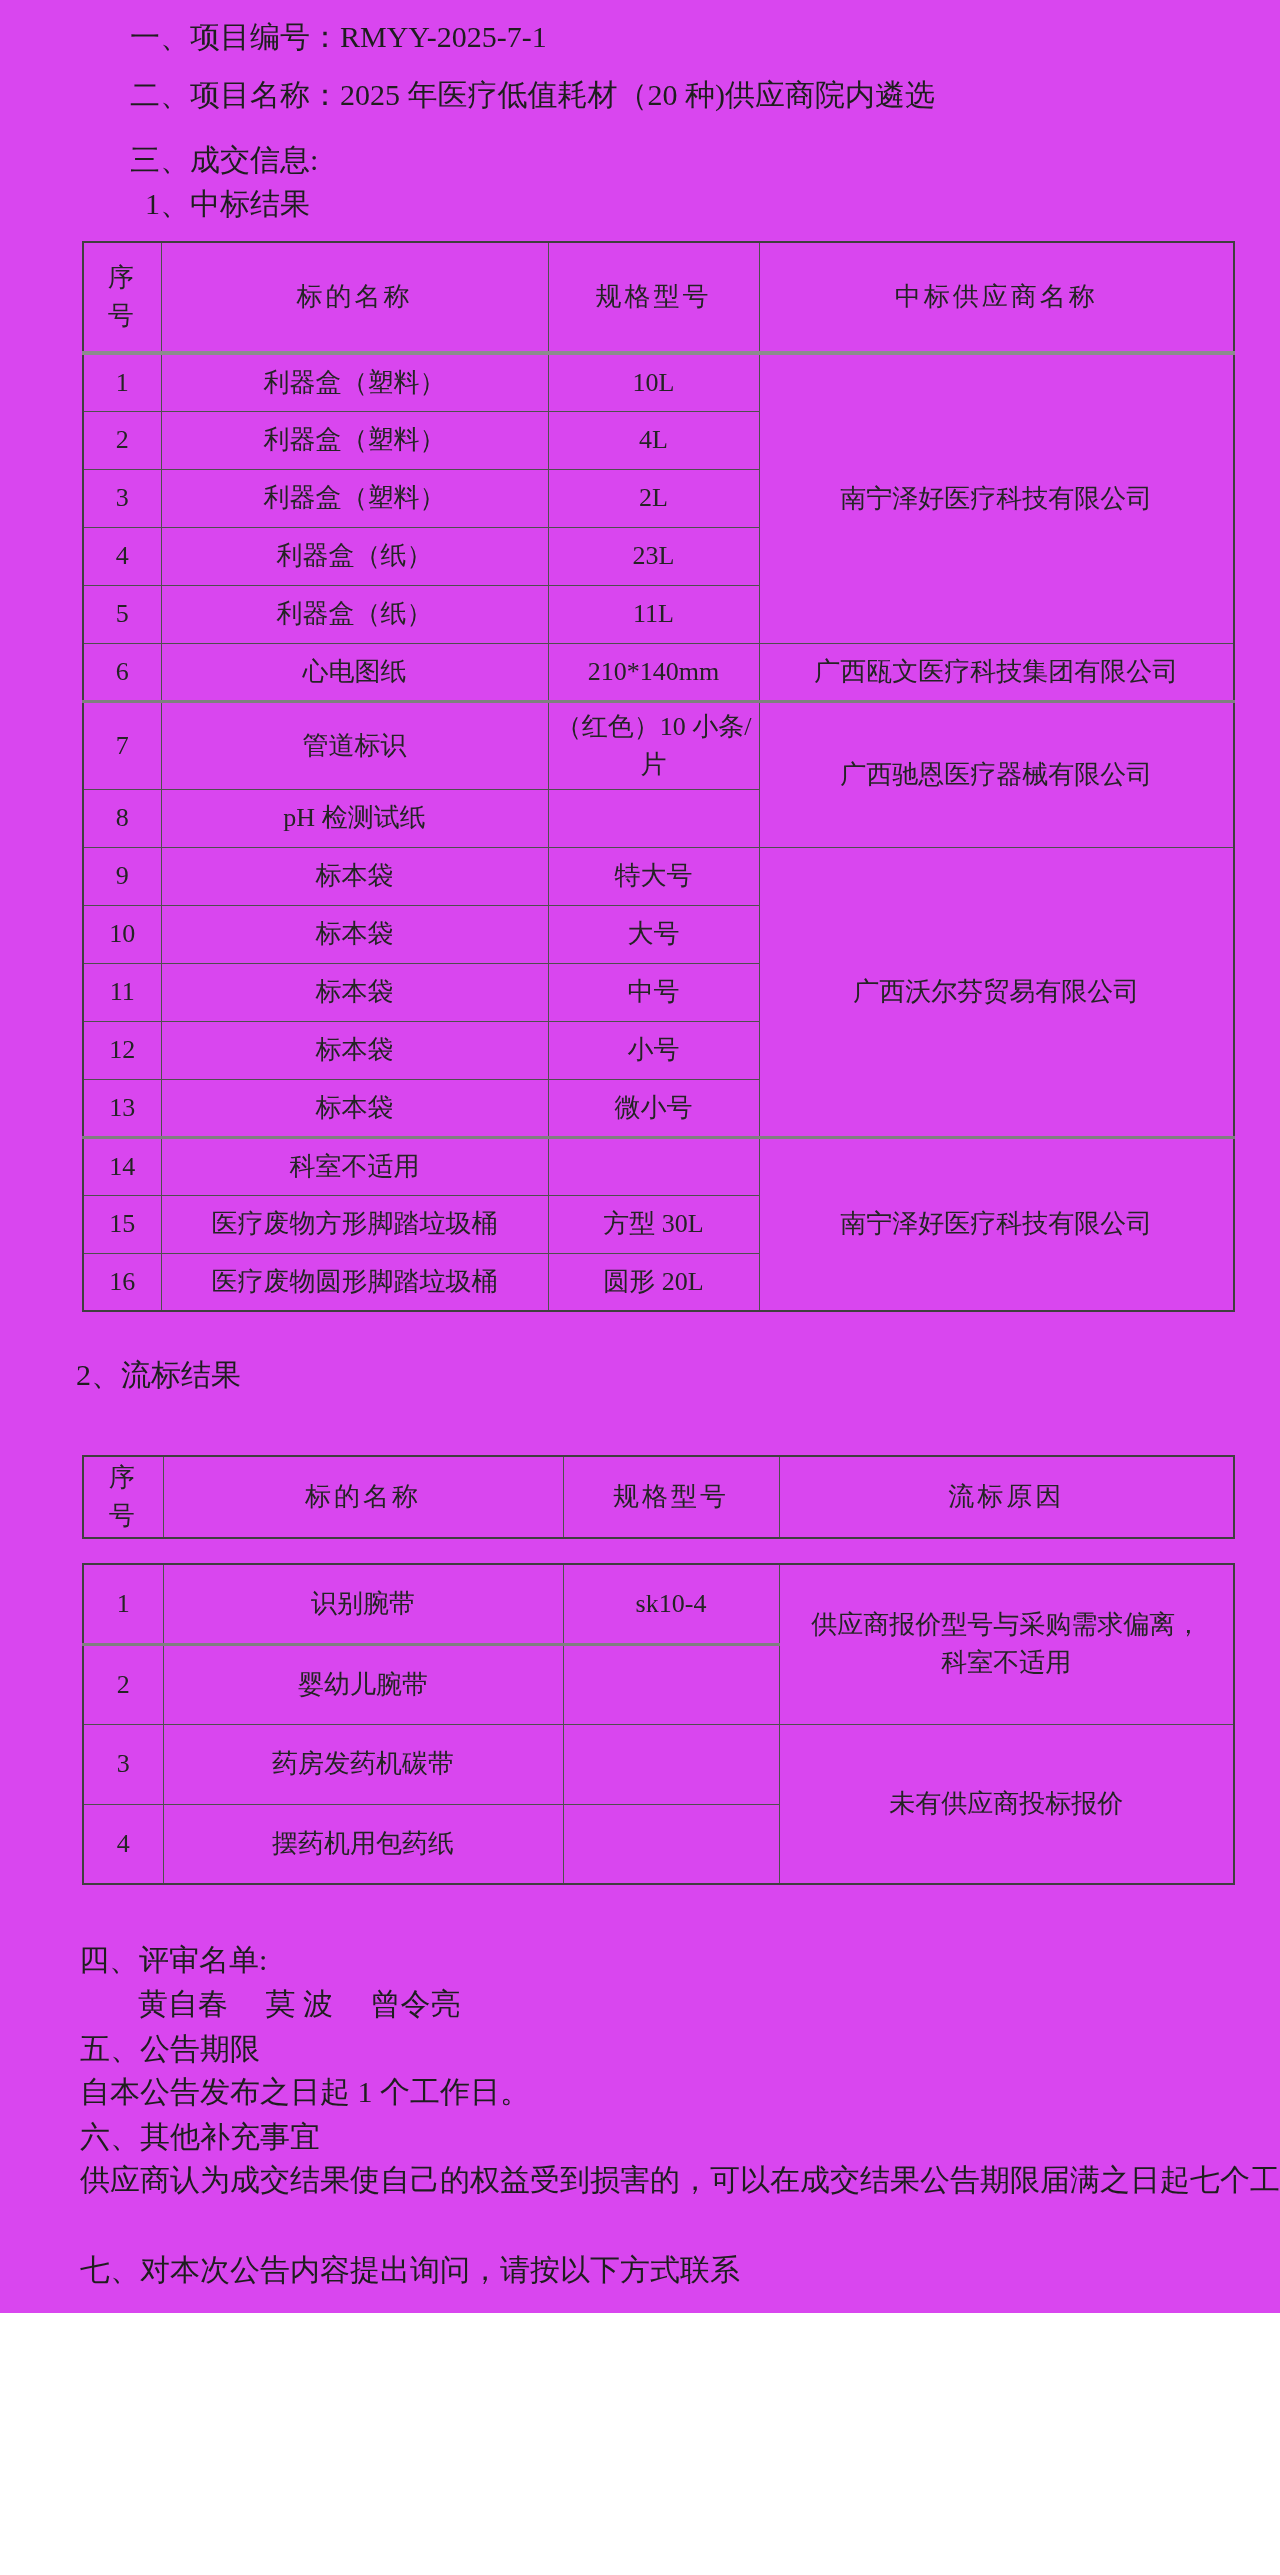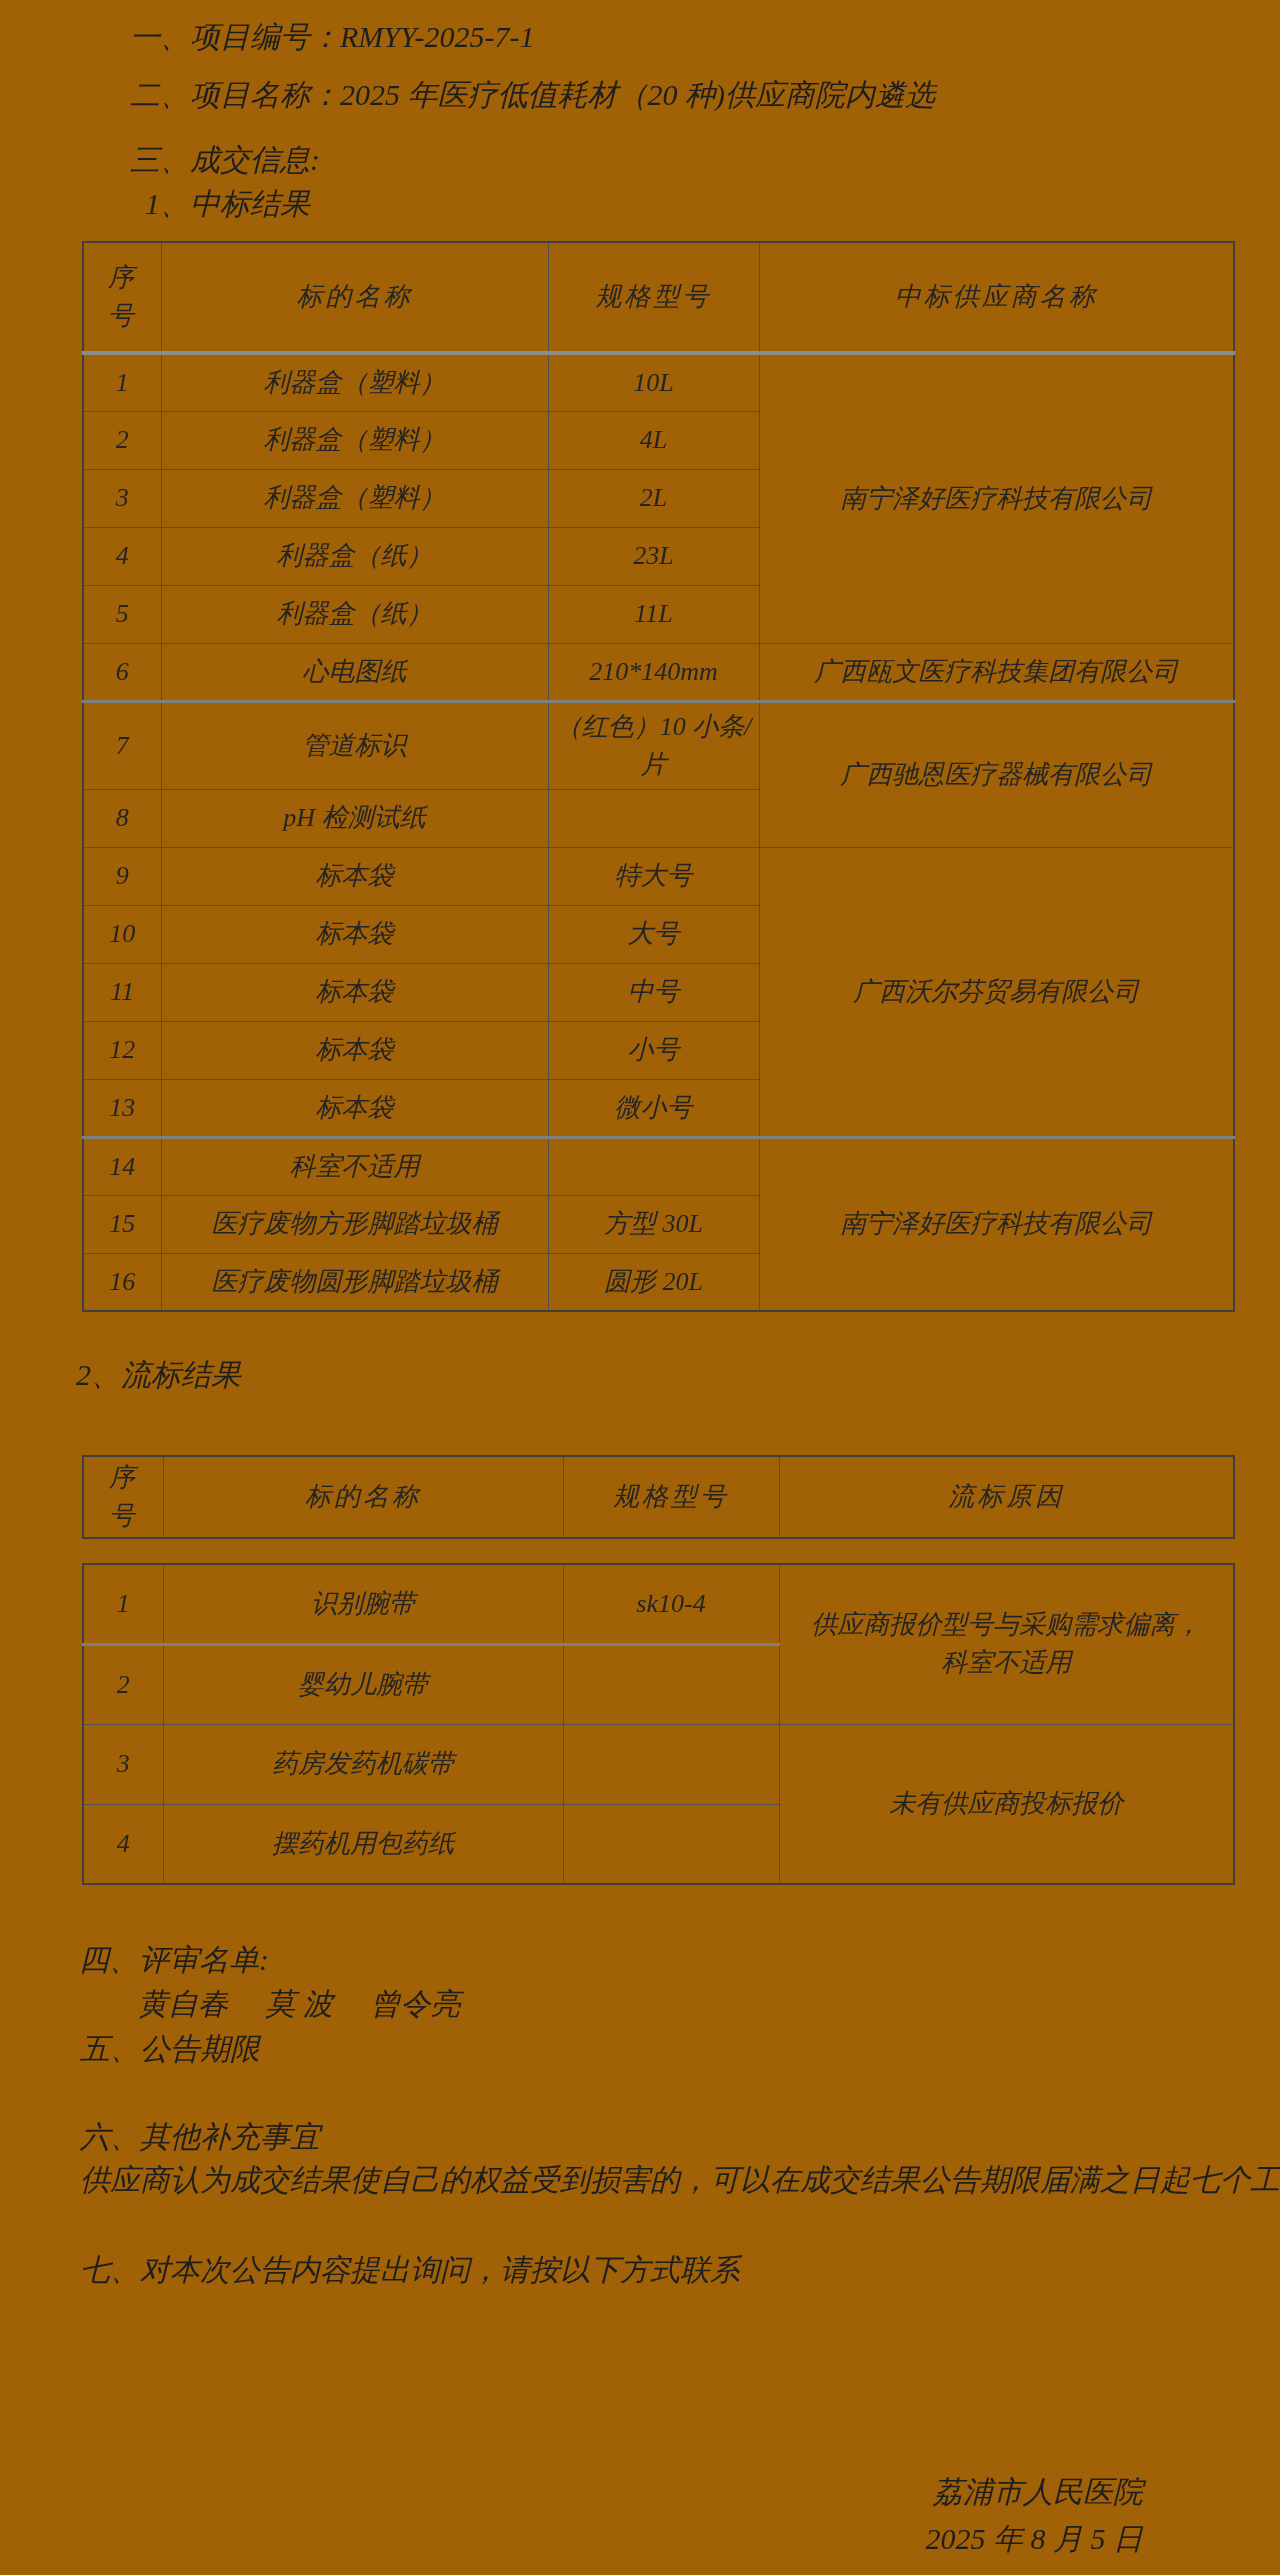--- a/index.html
+++ b/index.html
@@ -1,24 +1,23 @@
 <!DOCTYPE html>
 <html><head>
 <meta charset="utf-8">
 <style>
   html,body{margin:0;padding:0;background:#ffffff;}
   .page{
     position:relative;
     width:1280px;
-    height:2575px;
-    background:#a16207;
+    height:2313px;
+    background:#d946ef;
     font-family:"Liberation Serif","DejaVu Serif",serif;
     color:#1e1e1e;
     overflow:hidden;
-    font-style:italic;
   }
   .line{
     position:absolute;
     font-size:30px;
     line-height:44px;
     white-space:pre;
     color:#1e1e1e;
   }
   
   #l1{top:15px;left:130px;}
@@ -244,19 +243,20 @@
         <td>4</td>
         <td>摆药机用包药纸</td>
         <td></td>
       </tr>
     </tbody>
   </table>
 
   <div class="line" id="sec4">四、评审名单:</div>
   <div class="line" id="names">黄自春　 莫 波　 曾令亮</div>
   <div class="line" id="sec5">五、公告期限</div>
+  <div class="line" id="notice">自本公告发布之日起 1 个工作日。</div>
   <div class="line" id="sec6">六、其他补充事宜</div>
   <div class="line" id="supp1">供应商认为成交结果使自己的权益受到损害的，可以在成交结果公告期限届满之日起七个工作日</div>
   <div class="line" id="sec7">七、对本次公告内容提出询问，请按以下方式联系</div>
   <div class="line" id="org">荔浦市人民医院</div>
   <div class="line" id="date">2025 年 8 月 5 日</div>
 
 </div>
 
 </body></html>

